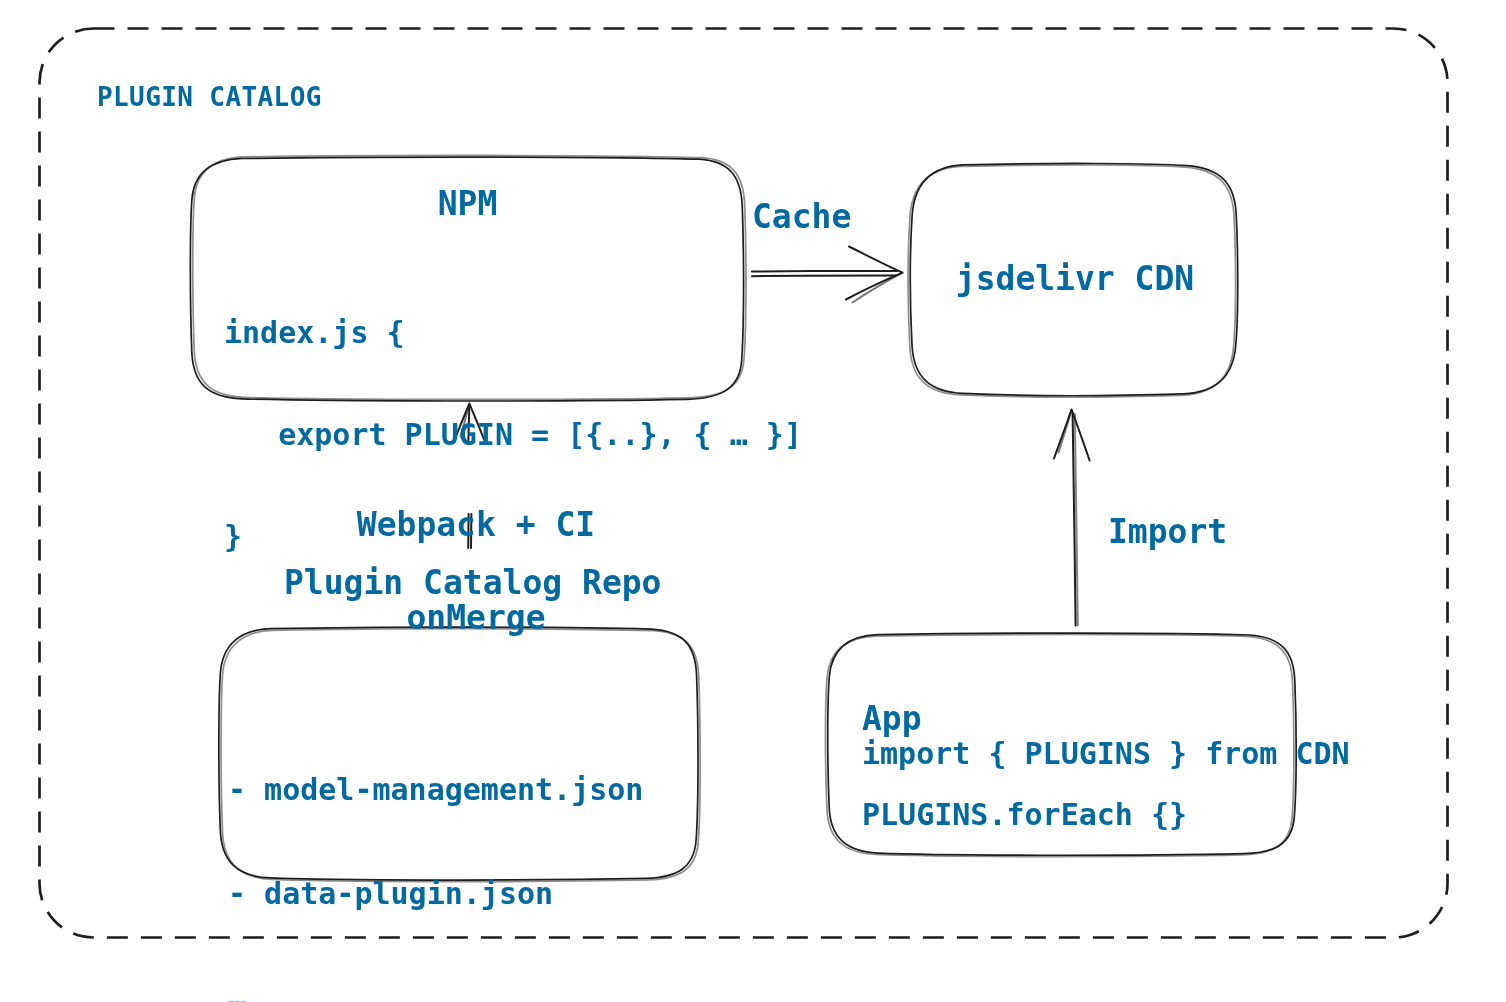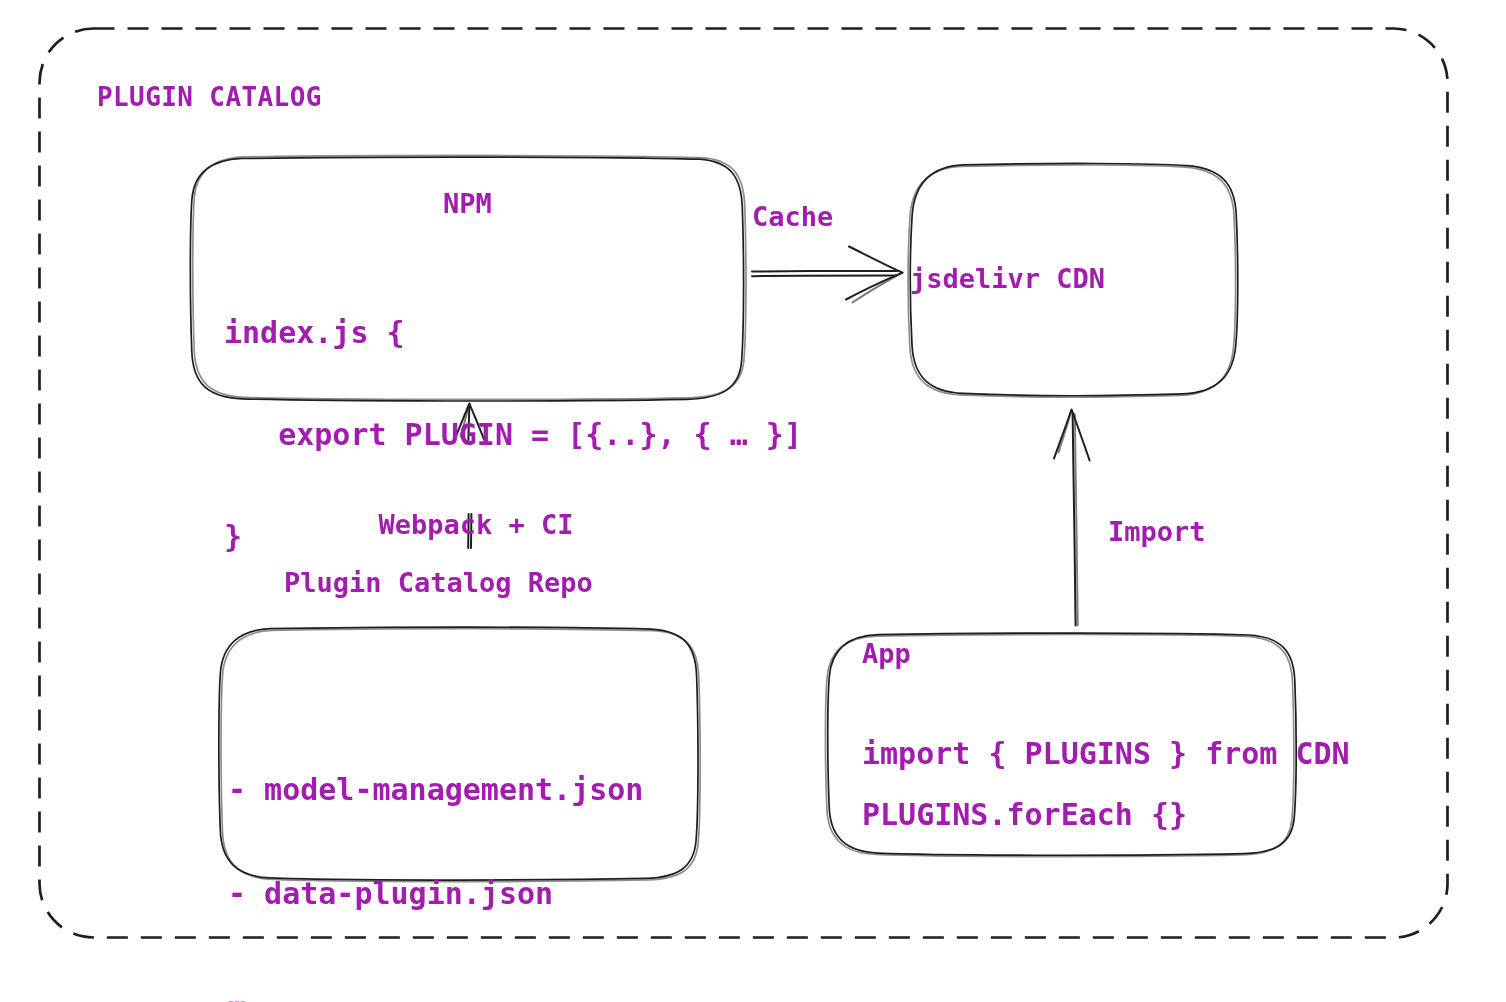--- a/index.html
+++ b/index.html
@@ -20,34 +20,34 @@
   }
   .shapes {
     position: absolute;
     left: 0;
     top: 0;
   }
   .txt, .code {
     position: absolute;
     font-weight: 600;
     white-space: pre;
-    color: #a21caf;
+    color: #0369a1;
   }
-  .txt  { font-size: 27px; line-height: 30px; }
+  .txt  { font-size: 33px; line-height: 30px; }
   .code { font-size: 30px; line-height: 34px; }
 
   .t-title  { left: 97px;  top: 82px;  font-size: 26px; letter-spacing: 0.4px; }
   .t-npm    { left: 192px; top: 189px; width: 551px; text-align: center; }
   .c-npm    { left: 224px; top: 248px; }
   .t-cache  { left: 752px; top: 202px; width: 150px; }
-  .t-cdn    { left: 910px; top: 264px; width: 330px; text-align: left; }
+  .t-cdn    { left: 910px; top: 264px; width: 330px; text-align: center; }
   .t-build  { left: 335px; top: 447px; width: 282px; text-align: center; line-height: 31px; }
   .t-repo   { left: 284px; top: 568px; }
   .c-repo   { left: 228px; top: 704px; line-height: 34.5px; }
-  .t-app    { left: 862px; top: 639px; }
+  .t-app    { left: 862px; top: 704px; }
   .c-app1   { left: 862px; top: 737px; }
   .c-app2   { left: 862px; top: 798px; }
   .t-import { left: 1108px; top: 517px; }
 
   .sketch  { stroke: #1e1e1e; fill: none; stroke-width: 1.7; stroke-linecap: round; stroke-linejoin: round; }
   .arrow   { stroke: #1e1e1e; fill: none; stroke-width: 2;   stroke-linecap: round; stroke-linejoin: round; }
   .frame   { stroke: #1e1e1e; fill: none; stroke-width: 2.7; }
 </style>
 </head>
 <body>
@@ -141,20 +141,21 @@
     <div>   export PLUGIN = [{..}, { … }]</div>
     <div>}</div>
   </div>
 
   <div class="txt t-cache">Cache</div>
 
   <div class="txt t-cdn">jsdelivr CDN</div>
 
   <div class="txt t-build">
     <div>Webpack + CI</div>
+    <div>onMerge</div>
   </div>
 
   <div class="txt t-repo">Plugin Catalog Repo</div>
   <div class="code c-repo">
     <div>- model-management.json</div>
     <div>- data-plugin.json</div>
     <div>…</div>
   </div>
 
   <div class="txt t-app">App</div>

